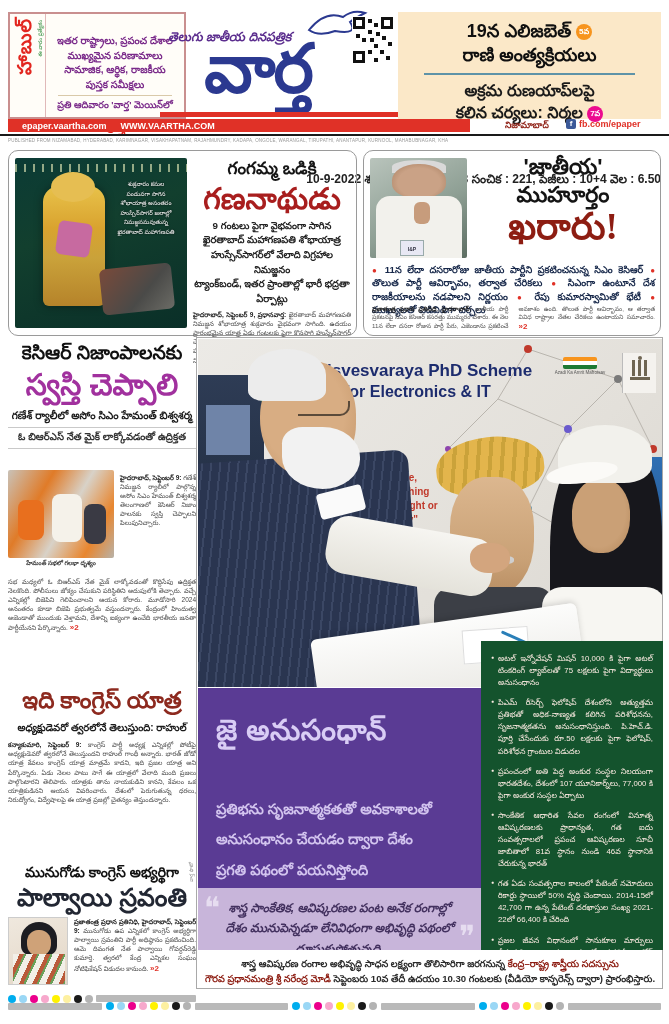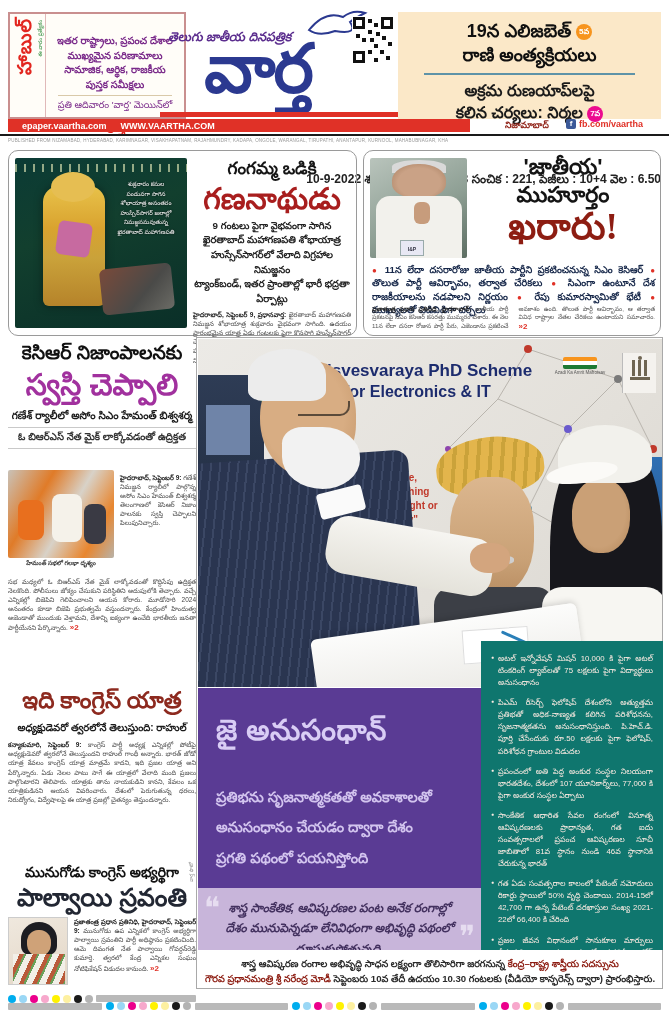--- a/index.html
+++ b/index.html
@@ -8,21 +8,21 @@
   .page { position:relative; width:669px; height:1024px; background:#ffffff; margin:0 auto; overflow:hidden; }
 
   
   .ad-box { position:absolute; left:8px; top:12px; width:178px; height:107px; border:2px solid #c98f8f; background:#fffdf8; display:flex; }
   .ad-vert { width:36px; border-right:1px solid #e0b9b9; position:relative; overflow:hidden; }
   .ad-vert-title { position:absolute; left:2px; top:4px; writing-mode:vertical-rl; transform:rotate(180deg); color:#e2261f; font-weight:bold; font-size:19px; letter-spacing:1px; }
   .ad-vert-sub { position:absolute; right:1px; top:6px; writing-mode:vertical-rl; transform:rotate(180deg); color:#2e8b3a; font-size:5.5px; }
   .ad-lines { flex:1; text-align:center; padding:20px 2px; }
   .ad-line { font-size:10px; font-weight:bold; color:#7a2a8a; line-height:1.45; }
   .ad-div { height:1px; background:#d9c9a9; margin:3px 10px; }
-  .ad-line-last1 { font-size:9.5px; font-weight:normal; color:#7a2a8a; margin-top:0; }
+  .ad-line-last1 { font-size:9.5px; font-weight:bold; color:#7a2a8a; margin-top:0; }
   .ad-line-last2 { font-size:12.5px; font-weight:bold; color:#e2261f; margin-top:7px; }
 
   .tagline { position:absolute; left:168px; top:30px; color:#5b2d8e; font-size:12.5px; font-weight:bold; font-style:italic; }
   .bird { position:absolute; left:305px; top:8px; }
   .logo { position:absolute; left:158px; top:34px; width:200px; text-align:center; font-size:68px; font-weight:800; color:#2b3990; line-height:1.0; letter-spacing:-2px; }
   .logo-underline { position:absolute; left:160px; top:112px; width:310px; height:5px; background:#e03127; }
   .qr { position:absolute; left:352px; top:16px; width:42px; height:48px; }
 
   .top-right-box { position:absolute; left:398px; top:12px; width:263px; height:107px; background:#fbe8c8; text-align:center; padding-top:7px; }
   .trb-line { font-size:18px; font-weight:bold; color:#101010; line-height:1.35; }
@@ -121,29 +121,29 @@
   .girl-face { position:absolute; left:374px; top:140px; width:58px; height:74px; background:radial-gradient(ellipse at 45% 45%, #caa076 60%, #b08457 100%); border-radius:46%; }
   .girl-cap { position:absolute; left:360px; top:86px; width:94px; height:58px; background:#f2f1ec; border-radius:50% 50% 30% 30%; }
   .girl-brim { position:absolute; left:348px; top:124px; width:72px; height:20px; background:#fbfaf7; border-radius:50%; transform:rotate(-8deg); }
   .girl-shirt { position:absolute; left:344px; top:248px; width:124px; height:104px; background:#f7f6f2; border-radius:20px 20px 0 0; }
   .table { position:absolute; left:116px; top:282px; width:268px; height:74px; background:linear-gradient(180deg,#fcfcfb,#ecebe7); transform:rotate(-8deg); border-radius:6px; box-shadow:0 -2px 6px rgba(0,0,0,.15); }
   .paper { position:absolute; left:150px; top:14px; width:66px; height:34px; background:#fff; border:1px solid #ddd; transform:rotate(4deg); }
   .pen { position:absolute; left:188px; top:26px; width:34px; height:3px; background:#2a7fb8; transform:rotate(32deg); border-radius:2px; }
 
   .purple-box { position:absolute; left:1px; top:350px; width:283px; height:200px; background:#5a3b94; padding:26px 18px 0 18px; }
   .purple-title { font-size:29px; font-weight:800; color:#d9cdf5; letter-spacing:.5px; }
-  .purple-lines { margin-top:28px; }
+  .purple-lines { margin-top:40px; }
   .purple-lines div { font-size:14.5px; font-weight:bold; color:#d3c5ef; line-height:2.1; }
   .quote-box { position:absolute; left:1px; top:550px; width:283px; height:62px; background:#c8b5da; text-align:center; padding:10px 24px 0 24px; position:absolute; overflow:hidden; }
   .quote-box .qmark { position:absolute; left:6px; top:2px; font-size:30px; color:#e6ddf0; font-family:"Liberation Serif", serif; }
   .quote-box .qmark2 { left:auto; right:6px; top:18px; transform:rotate(180deg); }
   .quote-text { font-size:12px; font-weight:bold; color:#43315f; line-height:1.7;font-style:italic; }
   .quote-author { font-size:9px; font-weight:bold; color:#43315f; margin-top:3px; }
 
-  .orange-col { position:absolute; left:284px; top:303px; width:182px; height:309px; background:#0f766e; padding:12px 10px 0 10px; }
+  .orange-col { position:absolute; left:284px; top:303px; width:182px; height:309px; background:#14532d; padding:12px 10px 0 10px; }
   .orange-col .obullet { font-size:7.8px; color:#fcebe2; line-height:1.55; text-align:justify; margin-bottom:8px; padding-left:7px; position:relative; }
   .orange-col .obullet::before { content:"●"; position:absolute; left:0; top:1px; font-size:5px; color:#fcebe2; }
   .white-strip { position:absolute; left:1px; top:612px; width:464px; height:38px; background:#fff; text-align:center; padding-top:7px; }
   .ws-line { font-size:9.6px; color:#2a2a2a; font-weight:bold; line-height:1.55; }
   .ws-accent { color:#8d1d12; }
   .vert-credit { position:absolute; left:188px; top:862px; writing-mode:vertical-rl; transform:rotate(180deg); font-size:5px; color:#888; }
 
   
   .bl { position:absolute; left:8px; top:688px; width:188px; }
   .bl-h1 { font-size:23px; font-weight:800; color:#8d2a1f; text-align:center; font-family:"Liberation Serif", serif; }
@@ -239,21 +239,21 @@
     </div>
   </div>
 
   <div class="red-bar">
     <span>epaper.vaartha.com</span>
     <span>WWW.VAARTHA.COM</span>
   </div>
   <div class="edition">నిజామాబాద్</div>
   <div class="fb-wrap">
     <span class="fb-icon">f</span>
-    <span>fb.com/vaartha</span>
+    <span>fb.com/epaper</span>
   </div>
   <div class="black-rule"></div>
   <div class="pub-line">PUBLISHED FROM NIZAMABAD, HYDERABAD, KARIMNAGAR, VISAKHAPATNAM, RAJAHMUNDRY, KADAPA, ONGOLE, WARANGAL, TIRUPATHI, ANANTAPUR, KURNOOL, MAHABUBNAGAR, KHAMMAM, NELLORE, NALGONDA, GUNTUR, TADEPALLIGUDEM, SRIKAKULAM</div>
   <div class="date-line">10-9-2022 శనివారం సంపుటి : 28 సంచిక : 221, పేజీలు : 10+4 వెల : 6.50</div>
 
   <div class="box-tl">
     <div class="ganesh-photo">
       <div class="g-glints"></div>
       <div class="g-idol"></div>
       <div class="g-idol-head"></div>

